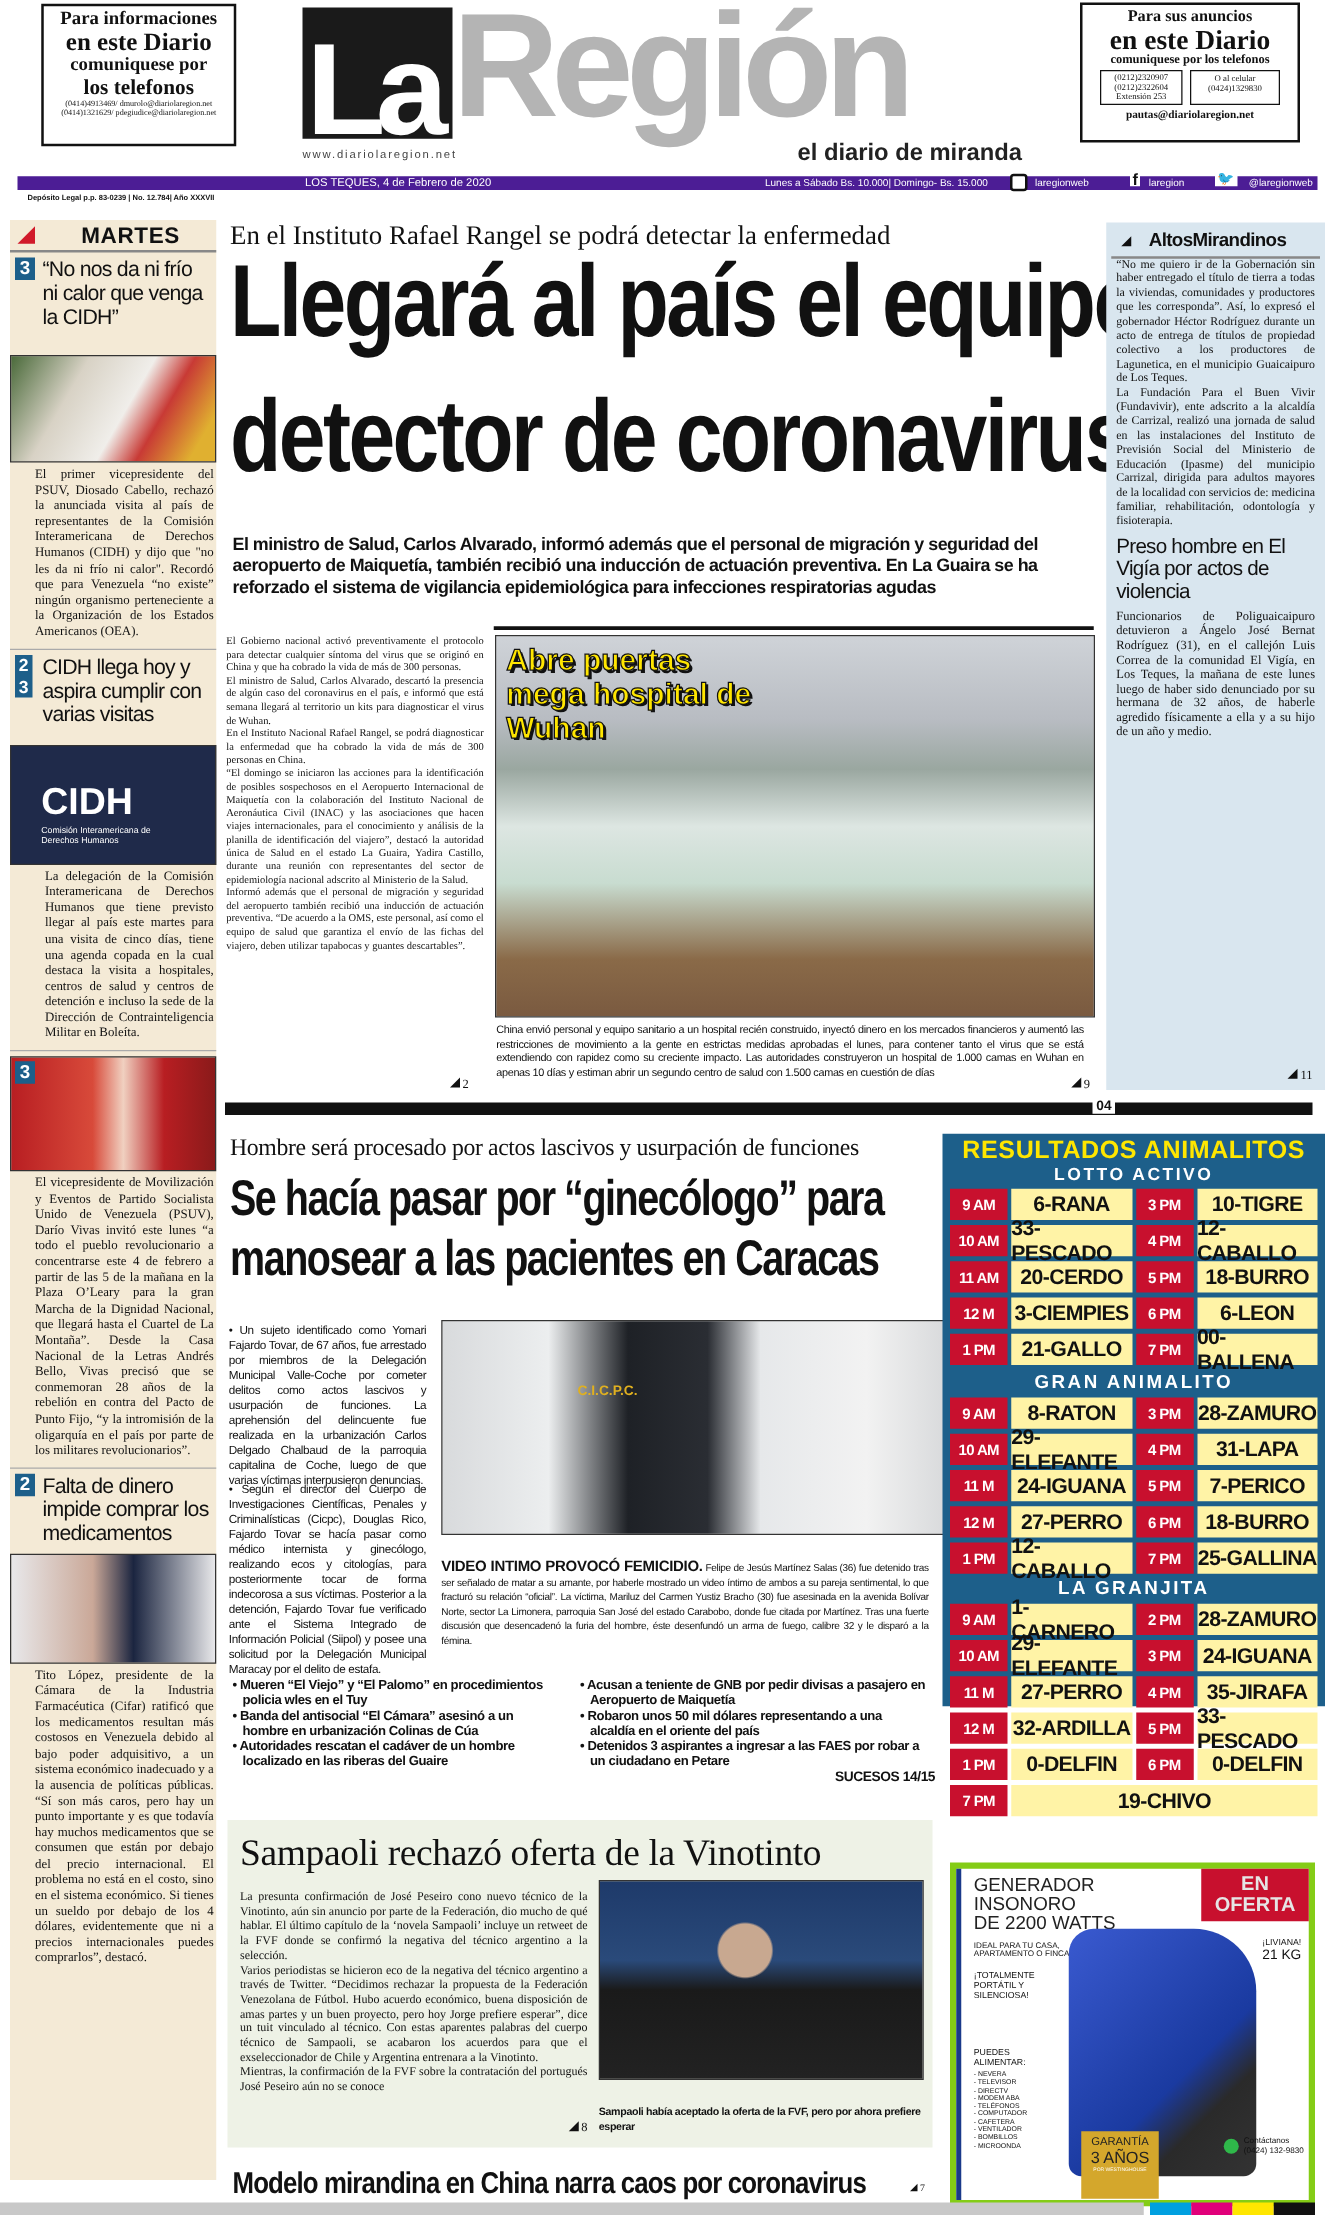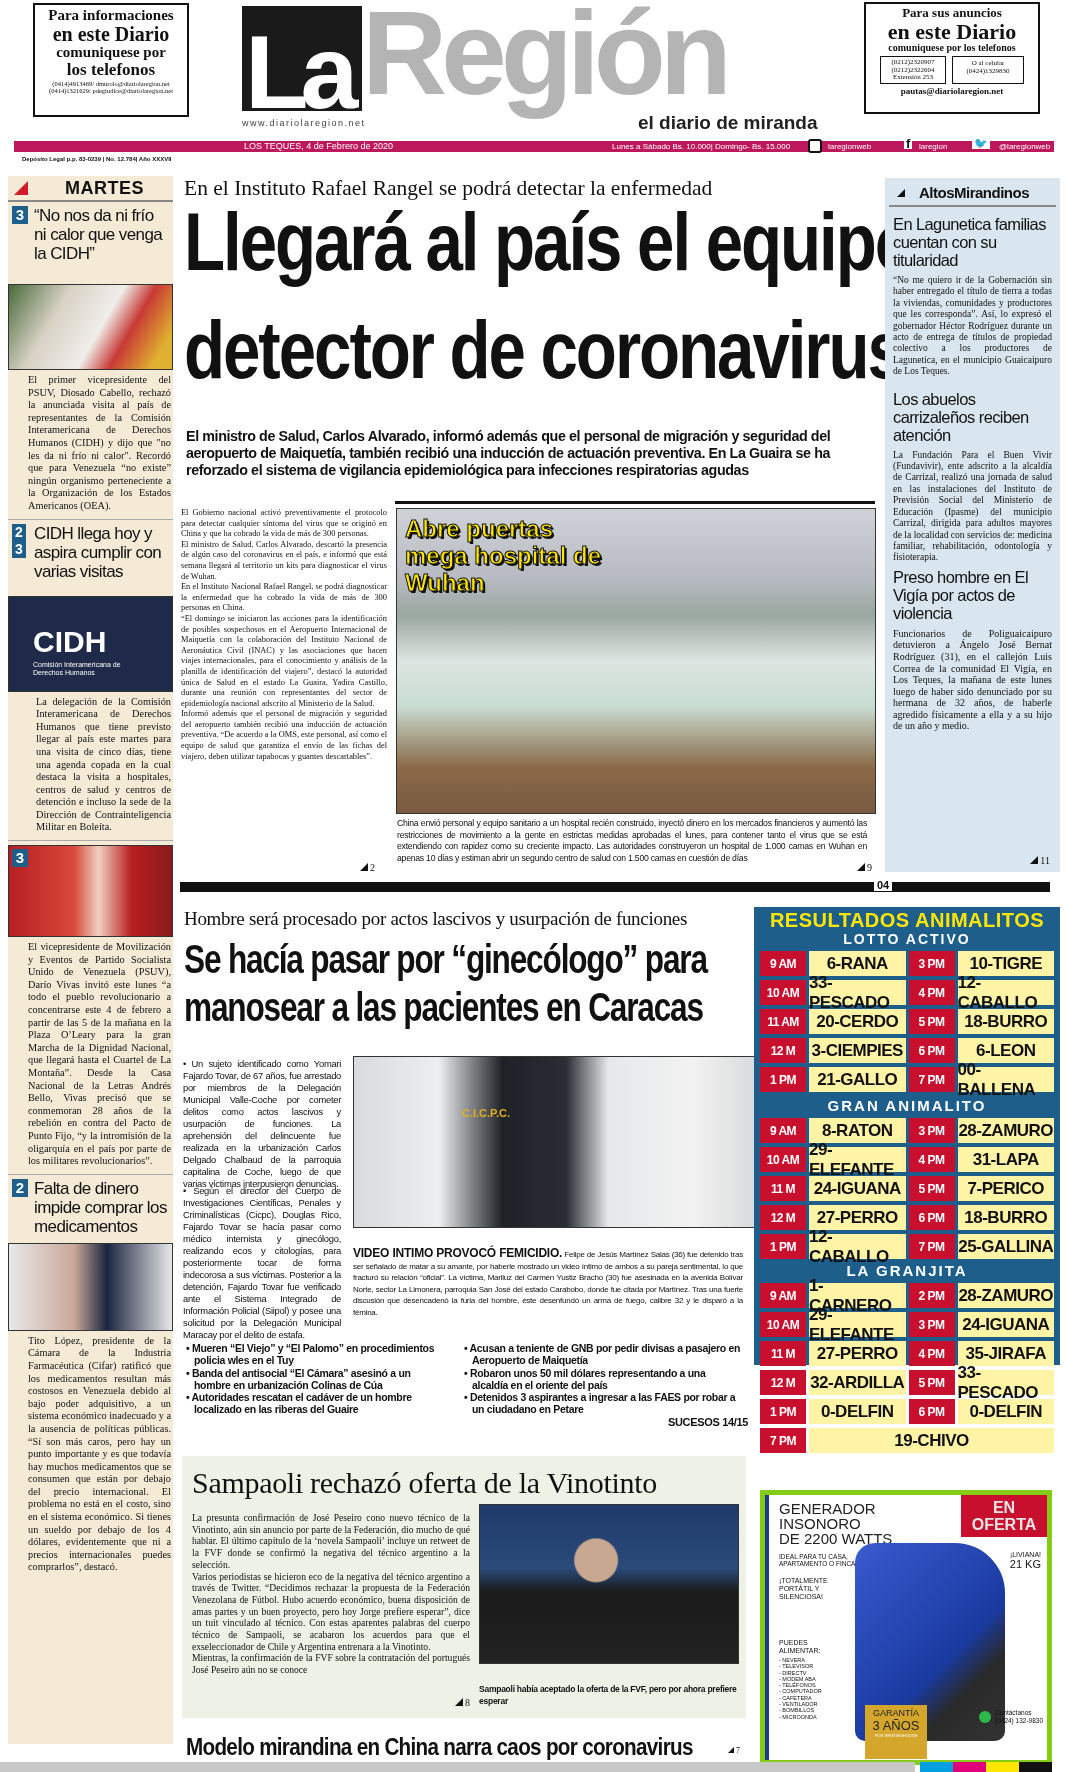--- a/index.html
+++ b/index.html
@@ -2,21 +2,21 @@
 <html><head>
 <meta charset="utf-8">
 <style>
 *{box-sizing:border-box;margin:0;padding:0}
 body{width:1067px;height:1772px;background:#fff;font-family:"Liberation Serif",serif;color:#111;position:relative;overflow:hidden}
 .abs{position:absolute}
 .cond{font-family:"Liberation Sans",sans-serif;font-stretch:condensed;letter-spacing:-0.03em}
 .hbox{border:2px solid #111;background:#fff;text-align:center;font-family:"Liberation Serif",serif;font-weight:bold;line-height:1.05}
 .logo-L{left:242px;top:6px;width:120px;height:105px;background:#1a1a1a}
 .logo-text{font-family:"Liberation Sans",sans-serif;font-weight:bold;color:#b4b4b4;font-size:118px;letter-spacing:-6px;line-height:1}
-.datebar{left:14px;top:141px;width:1040px;height:11px;background:#be185d;color:#fff;font-family:"Liberation Sans",sans-serif;font-size:9px;line-height:11px}
+.datebar{left:14px;top:141px;width:1040px;height:11px;background:#4c1d95;color:#fff;font-family:"Liberation Sans",sans-serif;font-size:9px;line-height:11px}
 .sidebar{left:8px;top:176px;width:165px;height:1568px;background:#f4ead6}
 .sb-head{height:20px;display:flex;align-items:center;gap:8px;padding-left:6px;border-bottom:2px solid #888}
 .sb-tri{width:0;height:0;border-left:14px solid transparent;border-bottom:14px solid #d11a2a}
 .sb-title{font-family:"Liberation Sans",sans-serif;font-weight:bold;font-size:18px;letter-spacing:0.5px;flex:1;text-align:center}
 .sb-story{position:relative;border-bottom:1px solid #aaa}
 .sb-num{position:absolute;left:4px;top:4px;width:16px;background:#1d5f8a;color:#fff;font-family:"Liberation Sans",sans-serif;font-weight:bold;font-size:15px;text-align:center;line-height:18px}
 .sb-hl{margin-left:26px;padding-top:4px;font-family:"Liberation Sans",sans-serif;font-size:17px;line-height:19px;letter-spacing:-0.6px}
 .sb-photo{margin:4px 0 4px 0;width:165px;border:1px solid #333}
 .sb-body{margin-left:20px;margin-right:2px;font-size:10.3px;line-height:12.6px;text-align:justify;padding-bottom:6px}
 .kicker{font-family:"Liberation Serif",serif;font-size:22px}
@@ -135,23 +135,21 @@
   <div style="position:absolute;left:8px;top:6px;width:200px;color:#ffe600;font-family:'Liberation Sans',sans-serif;font-weight:bold;font-size:24px;line-height:27px;-webkit-text-stroke:1px #111;text-shadow:2px 2px 0 #111">Abre puertas mega hospital de Wuhan</div>
 </div>
 <div class="abs cond" style="left:397px;top:818px;width:470px;font-size:8.7px;line-height:11.5px;text-align:justify">China envió personal y equipo sanitario a un hospital recién construido, inyectó dinero en los mercados financieros y aumentó las restricciones de movimiento a la gente en estrictas medidas aprobadas el lunes, para contener tanto el virus que se está extendiendo con rapidez como su creciente impacto. Las autoridades construyeron un hospital de 1.000 camas en Wuhan en apenas 10 días y estiman abrir un segundo centro de salud con 1.500 camas en cuestión de días</div>
 <div class="abs" style="left:857px;top:862px;font-size:10px"><span class="tri"></span><span>9</span></div>
 
 <div class="abs right">
   <div style="display:flex;align-items:center;gap:12px;padding:6px 8px 4px;border-bottom:2px solid #888;margin:0 4px">
     <span class="tri"></span>
     <span style="font-family:'Liberation Sans',sans-serif;font-weight:bold;font-size:15px;letter-spacing:-0.5px">AltosMirandinos</span>
   </div>
-  <div class="rh cond">En Lagunetica familias cuentan con su titularidad</div>
   <div class="rb">“No me quiero ir de la Gobernación sin haber entregado el título de tierra a todas la viviendas, comunidades y productores que les corresponda”. Así, lo expresó el gobernador Héctor Rodríguez durante un acto de entrega de títulos de propiedad colectivo a los productores de Lagunetica, en el municipio Guaicaipuro de Los Teques.</div>
-  <div class="rh cond" style="margin-top:12px">Los abuelos carrizaleños reciben atención</div>
   <div class="rb">La Fundación Para el Buen Vivir (Fundavivir), ente adscrito a la alcaldía de Carrizal, realizó una jornada de salud en las instalaciones del Instituto de Previsión Social del Ministerio de Educación (Ipasme) del municipio Carrizal, dirigida para adultos mayores de la localidad con servicios de: medicina familiar, rehabilitación, odontología y fisioterapia.</div>
   <div class="rh cond" style="margin-top:4px">Preso hombre en El Vigía por actos de violencia</div>
   <div class="rb" style="font-size:10px;line-height:11.6px">Funcionarios de Poliguaicaipuro detuvieron a Ángelo José Bernat Rodríguez (31), en el callejón Luis Correa de la comunidad El Vigía, en Los Teques, la mañana de este lunes luego de haber sido denunciado por su hermana de 32 años, de haberle agredido físicamente a ella y a su hijo de un año y medio.</div>
   <div style="position:absolute;right:10px;bottom:6px;font-size:10px"><span class="tri"></span><span>11</span></div>
 </div>
 
 <div class="abs" style="left:180px;top:882px;width:870px;height:10px;background:#111"></div>
 <div class="abs" style="left:874px;top:879px;background:#fff;padding:0 3px;font-family:'Liberation Sans',sans-serif;font-weight:bold;font-size:11px">04</div>
 
 <div class="abs kicker" style="left:184px;top:908px;font-size:19px;white-space:nowrap;letter-spacing:-0.3px">Hombre será procesado por actos lascivos y usurpación de funciones</div>

